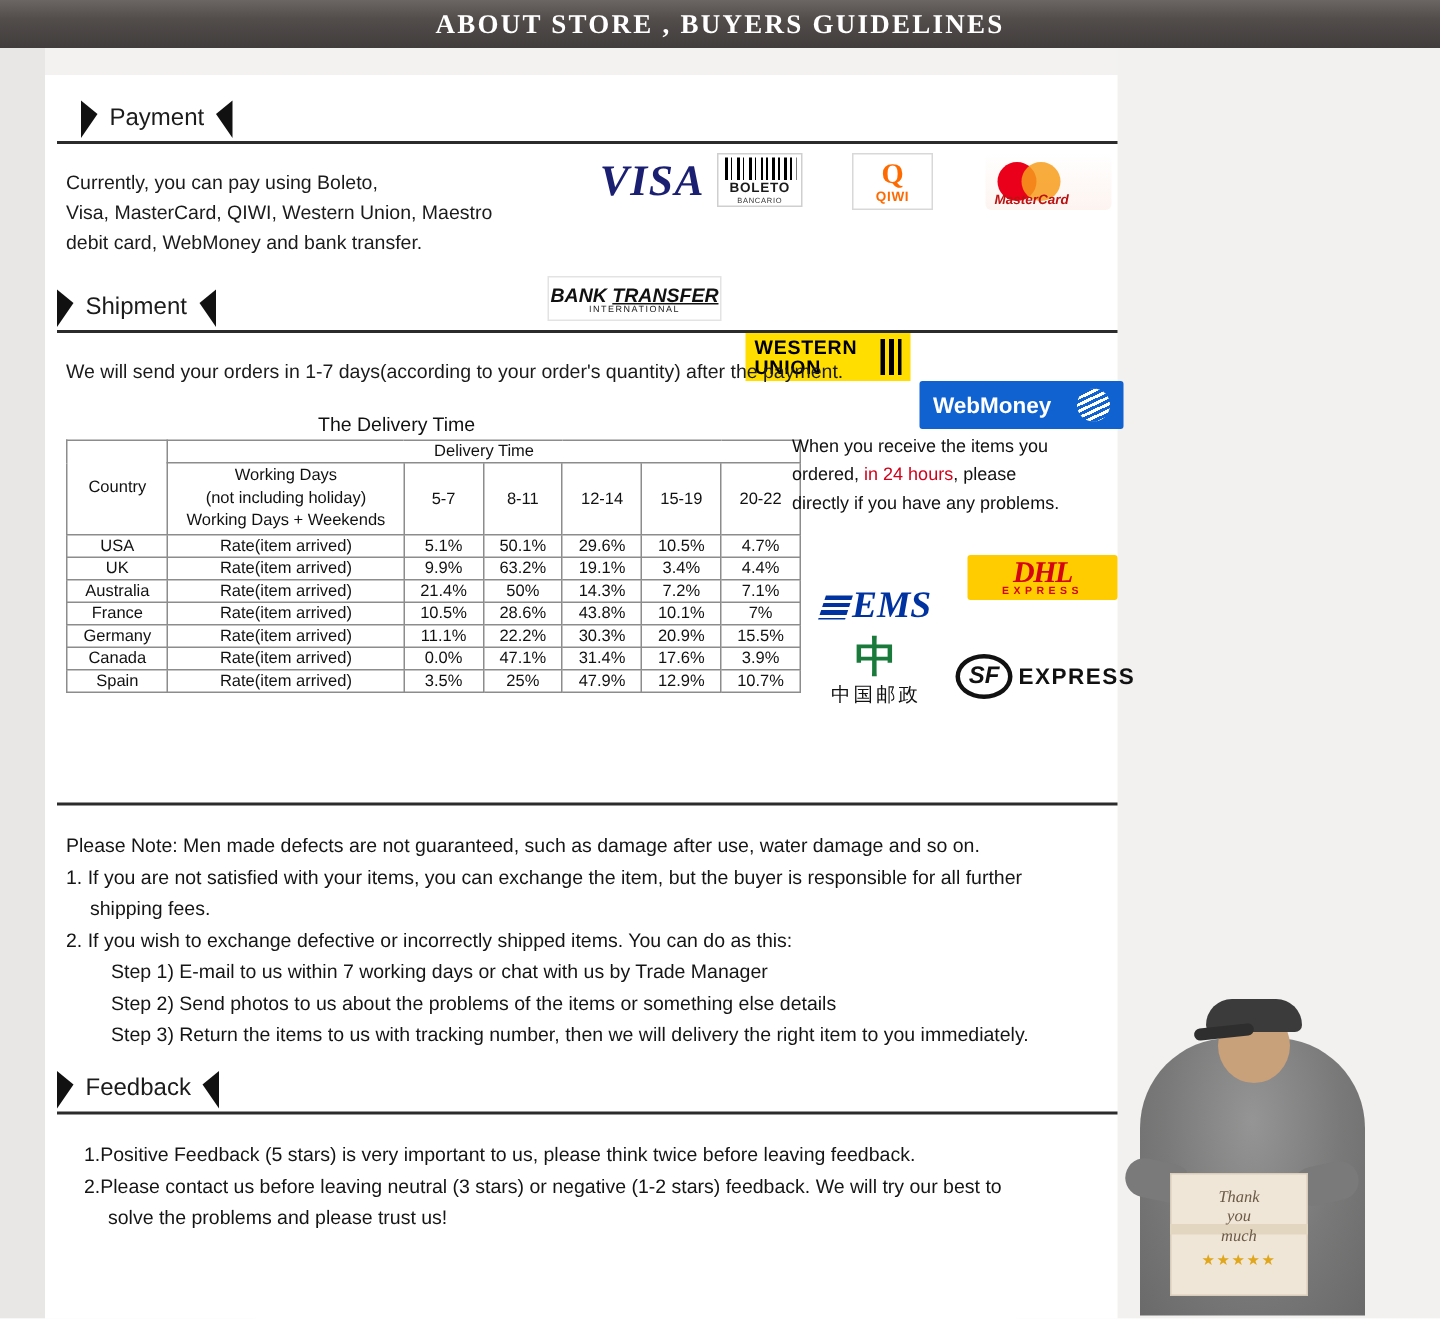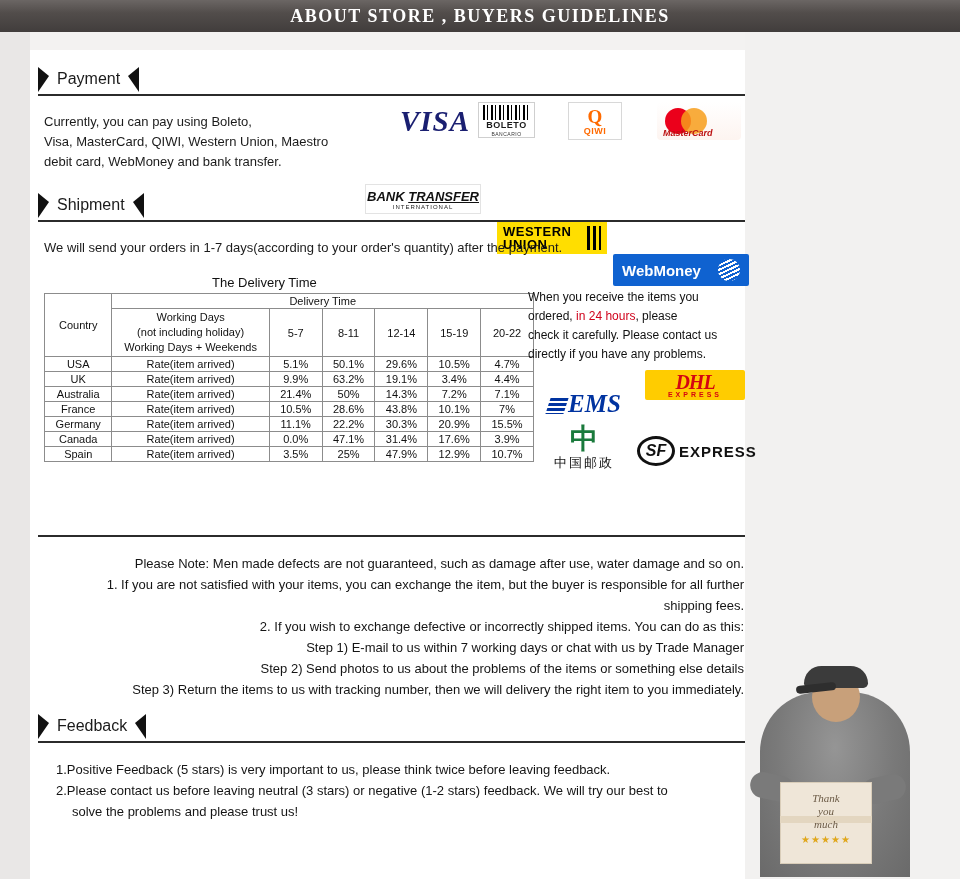--- a/index.html
+++ b/index.html
@@ -224,21 +224,21 @@
   <div class="banner">
     <div class="banner-title">ABOUT  STORE , BUYERS  GUIDELINES</div>
   </div>
 
   <div class="content">
     <div class="left-strip"></div>
     <div class="right-strip"></div>
 
     <div class="sheet"></div>
 
-    <div class="section-head" style="left:38px; top:34px;">
+    <div class="section-head" style="left:54px; top:34px;">
       <div class="tri-left"></div>
       <div class="section-title">Payment</div>
       <div class="tri-right"></div>
     </div>
     <div class="rule" style="left:38px; top:62px; width:707px;"></div>
 
     <div class="para" style="left:44px; top:80px;">Currently, you can pay using Boleto,</div>
     <div class="para" style="left:44px; top:100px;">Visa, MasterCard, QIWI, Western Union, Maestro</div>
     <div class="para" style="left:44px; top:120px;">debit card, WebMoney and bank transfer.</div>
 
@@ -379,21 +379,20 @@
         </tr>
       </tbody>
     </table>
 
     <div class="ship-note" style="left:528px; top:256px; width:195px;">
       <div>When you receive the items you</div>
       <div>
         <span>ordered,</span>
         <span class="red">in 24 hours</span><span>, please</span>
       </div>
-      <div>check it carefully. Please contact us</div>
       <div>directly if you have any problems.</div>
     </div>
 
     <div class="ems" style="left:548px; top:338px;">
       <span class="stripes"></span><span>EMS</span>
     </div>
 
     <div class="dhl" style="left:645px; top:338px;">
       <div class="d1">DHL</div>
       <div class="d2">EXPRESS</div>
@@ -404,21 +403,21 @@
       <div class="cp-t">中国邮政</div>
     </div>
 
     <div class="sf" style="left:637px; top:404px;">
       <div class="oval">SF</div>
       <div class="sf-t">EXPRESS</div>
     </div>
 
     <div class="rule" style="left:38px; top:503px; width:707px;"></div>
 
-    <div class="list" style="left:44px; top:521px; width:700px;text-align:right;">
+    <div class="list" style="left:44px; top:521px; width:700px;">
       <div>Please Note: Men made defects are not guaranteed, such as damage after use, water  damage and so on.</div>
       <div>1. If you are not satisfied with your items, you can exchange the item, but the buyer is responsible for all further</div>
       <div class="ind1">shipping fees.</div>
       <div>2. If you wish to exchange defective or incorrectly shipped items. You can do as this:</div>
       <div class="ind2">Step 1) E-mail to us within 7 working days or chat with us by Trade Manager</div>
       <div class="ind2">Step 2) Send photos to us about the problems of the items or something else details</div>
       <div class="ind2">Step 3) Return the items to us with tracking number, then we will delivery the right item to you immediately.</div>
     </div>
 
     <div class="section-head" style="left:38px; top:681px;">

